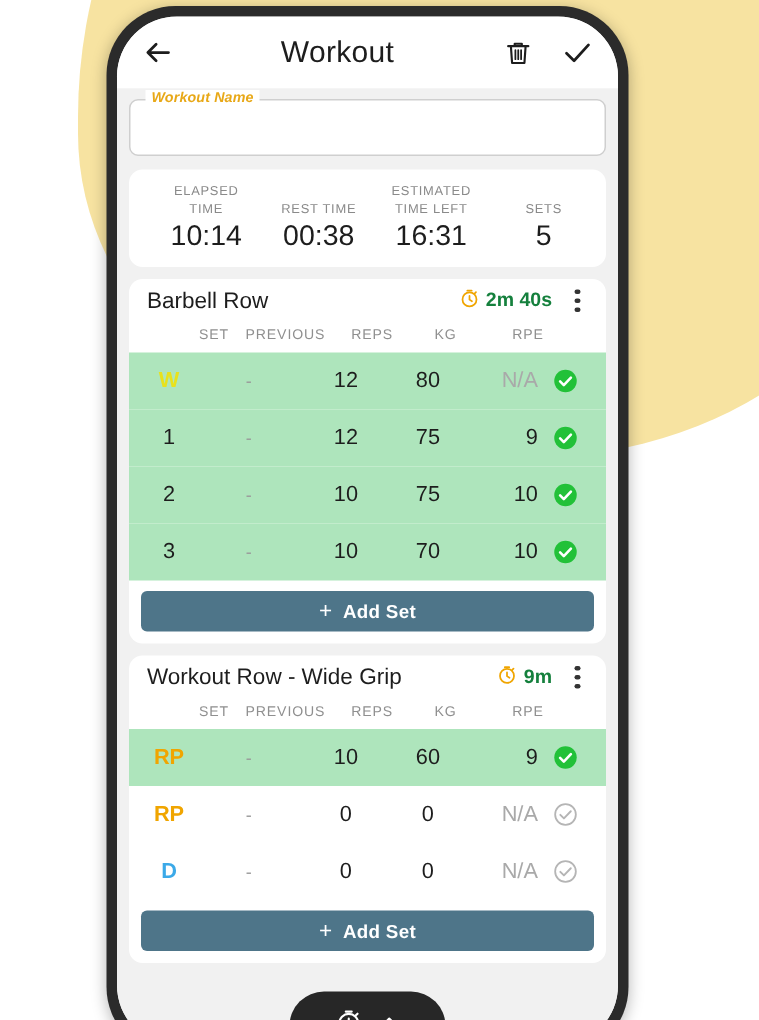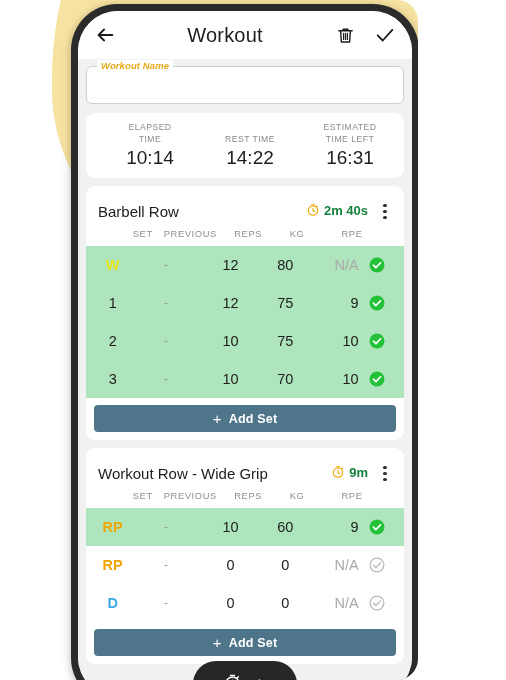--- a/index.html
+++ b/index.html
@@ -7,25 +7,24 @@
   html, body {
     width: 506px;
     height: 680px;
     overflow: hidden;
     background: #ffffff;
     font-family: "Liberation Sans", sans-serif;
   }
 
   #stage {
     position: relative;
-    width: 418px;
+    width: 506px;
     height: 680px;
     background: #ffffff;
     overflow: hidden;
-    border-radius: 21px;
   }
 
   
   .blob {
     position: absolute;
     top: -235px;
     left: 52px;
     width: 560px;
     height: 540px;
     background: #f7e3a1;
@@ -150,21 +149,21 @@
   .stat-value {
     font-size: 19px;
     color: #1d1d1d;
     margin-top: 2px;
   }
 
   
   .ex-head {
     display: flex;
     align-items: center;
-    padding: 17px 12px 6px 12px;
+    padding: 6px 12px 6px 12px;
   }
   .ex-name {
     flex: 1;
     font-size: 15px;
     color: #1d1d1d;
   }
   .ex-rest {
     display: flex;
     align-items: flex-start;
     gap: 4px;
@@ -309,26 +308,30 @@
 
         <div class="card">
           <div class="stats" id="stats-row">
               <div class="stat">
                 <div class="stat-label">ELAPSED
 TIME</div>
                 <div class="stat-value">10:14</div>
               </div>
               <div class="stat">
                 <div class="stat-label">REST TIME</div>
-                <div class="stat-value">14:22</div>
+                <div class="stat-value">00:38</div>
               </div>
               <div class="stat">
                 <div class="stat-label">ESTIMATED
 TIME LEFT</div>
                 <div class="stat-value">16:31</div>
+              </div>
+              <div class="stat">
+                <div class="stat-label">SETS</div>
+                <div class="stat-value">5</div>
               </div>
             </div>
         </div>
 
         <div id="exercise-list">
             <div class="card">
               <div class="ex-head">
                 <div class="ex-name">Barbell Row</div>
                 <div class="ex-rest">
                   <span><svg width="14" height="14" viewBox="0 0 24 24">

